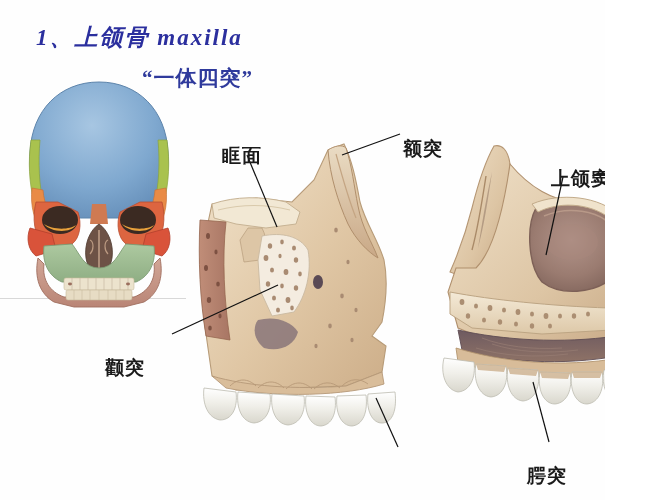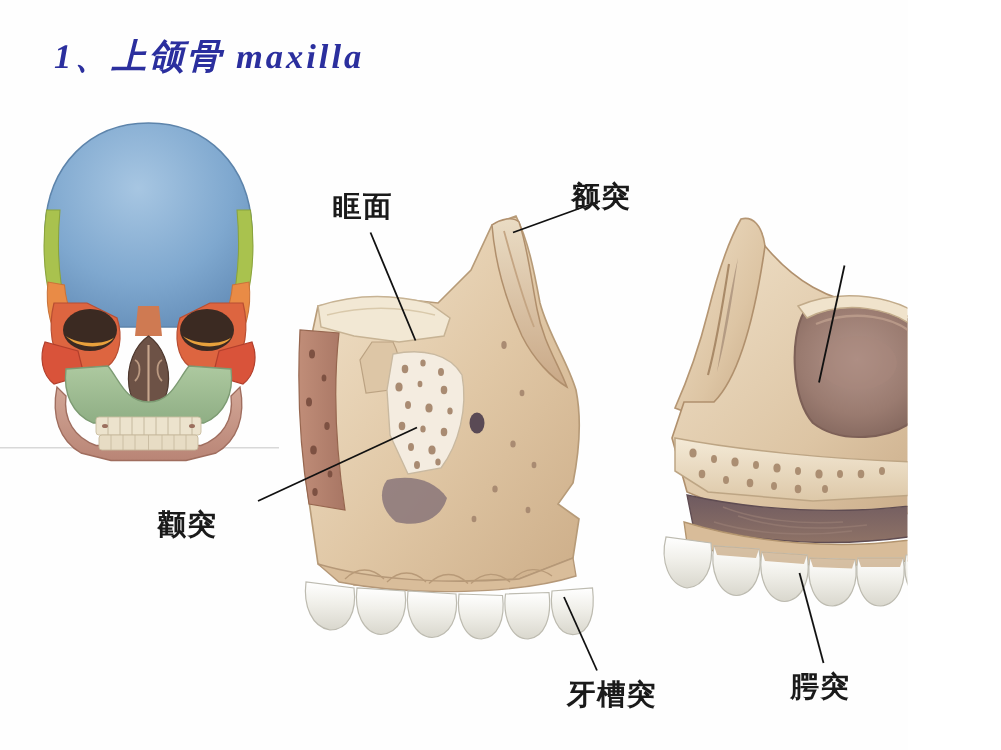--- a/index.html
+++ b/index.html
@@ -49,31 +49,33 @@
     background: #d8d8d8;
   }
   .anno {
     position: absolute;
     font-family: "Liberation Serif", serif;
     font-size: 19px;
     font-weight: bold;
     color: #1a1a1a;
     letter-spacing: 1px;
     white-space: nowrap;
+    margin-top: 18px;
   }
   .figwrap { position: absolute; }
   svg { display: block; overflow: visible; }
   .leader { stroke: #111; stroke-width: 1.2; fill: none; }
 </style>
 </head>
 <body>
 
 <div id="slide">
 
   <div class="title">1、上颌骨 maxilla</div>
+  <div class="subtitle">“一体四突”</div>
   <div class="divider"></div>
 
   <div class="figwrap" style="left:14px; top:78px;">
     <svg width="170" height="230" viewBox="0 0 170 230">
       <defs>
         <radialGradient id="gCal" cx="45%" cy="32%" r="70%">
           <stop offset="0%" stop-color="#a7c6e2"></stop>
           <stop offset="65%" stop-color="#7fa8cf"></stop>
           <stop offset="100%" stop-color="#6891bb"></stop>
         </radialGradient>
@@ -363,18 +365,18 @@
   <svg style="position:absolute; left:0; top:0;" width="667" height="500">
     <line class="leader" x1="247" y1="155" x2="277" y2="227"></line>
     <line class="leader" x1="400" y1="134" x2="342" y2="155"></line>
     <line class="leader" x1="563" y1="177" x2="546" y2="255"></line>
     <line class="leader" x1="172" y1="334" x2="278" y2="285"></line>
     <line class="leader" x1="398" y1="447" x2="376" y2="398"></line>
     <line class="leader" x1="549" y1="442" x2="533" y2="382"></line>
   </svg>
 
   <div class="anno" style="left:222px; top:125px;">眶面</div>
-  <div class="anno" style="left:381px; top:118px;">额突</div>
+  <div class="anno" style="left:403px; top:118px;">额突</div>
+  <div class="anno" style="left:551px; top:148px;">上颌窦</div>
   <div class="anno" style="left:105px; top:337px;">颧突</div>
-  <div class="anno" style="left:378px; top:450px;">牙槽突</div>
   <div class="anno" style="left:527px; top:445px;font-family:Liberation Mono, monospace;">腭突</div>
 
 </div>
 
 </body></html>

